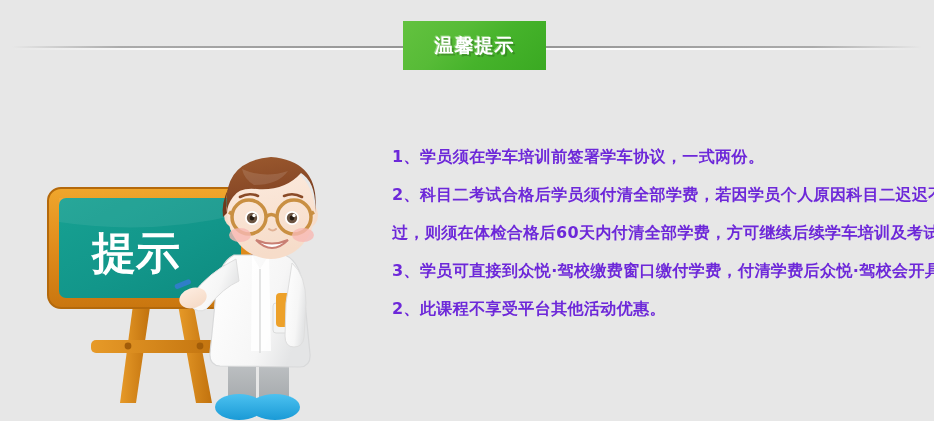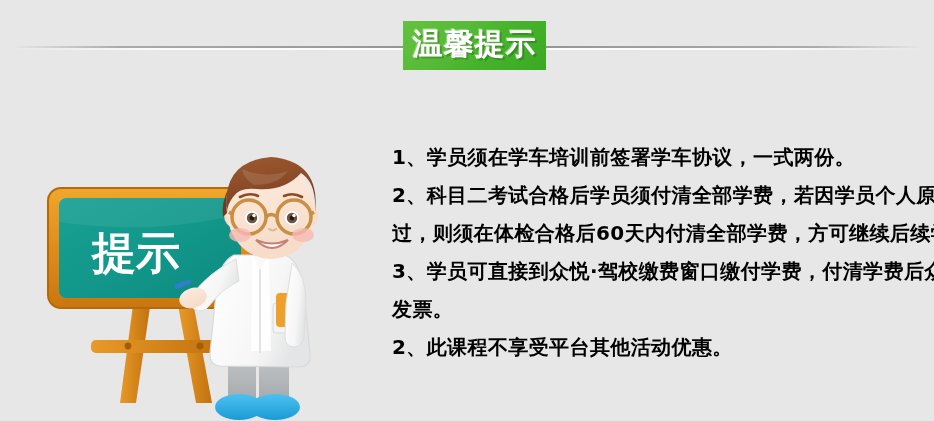--- a/index.html
+++ b/index.html
@@ -48,45 +48,45 @@
     left: 403px; top: 21px;
     width: 143px; height: 49px;
     background: linear-gradient(135deg, #63c23f 0%, #57bb37 35%, #46b32b 60%, #3aa922 100%);
     display: flex;
     align-items: center;
     justify-content: center;
     box-sizing: border-box;
   }
   .banner-text {
     color: #ffffff;
-    font-size: 30px;
+    font-size: 19px;
     font-weight: bold;
     letter-spacing: 1px;
     line-height: 1;
     text-shadow: 2px 2px 0 rgba(0,0,0,0.18), -1px -1px 0 rgba(255,255,255,0.35);
-    font-family: Liberation Mono, monospace;
+    font-family: Liberation Sans, sans-serif;
   }
 
   
   .illustration {
     position: absolute;
     left: 28px; top: 135px;
     width: 350px; height: 290px;
   }
   .illustration svg { display: block; }
 
   
   .notes {
     position: absolute;
     left: 392px; top: 138px;
     width: 542px;
   }
   .note-line {
-    color: #000000;
-    font-size: 20px;
+    color: #6d28d9;
+    font-size: 16px;
     font-weight: bold;
     line-height: 38px;
     white-space: nowrap;
     letter-spacing: 0.4px;
     font-family: "DejaVu Sans", "Liberation Sans", sans-serif;
   }
 </style>
 </head>
 <body>
 
@@ -218,15 +218,14 @@
       <path d="M228 105 q16 16 32 0 q-16 7 -32 0 z" fill="#ffffff" stroke="#c97f73" stroke-width="2"></path>
     </g>
   </svg>
 </div>
 
 <div class="notes">
   <div class="note-line">1、学员须在学车培训前签署学车协议，一式两份。</div>
   <div class="note-line">2、科目二考试合格后学员须付清全部学费，若因学员个人原因科目二迟迟不通</div>
   <div class="note-line">过，则须在体检合格后60天内付清全部学费，方可继续后续学车培训及考试。</div>
   <div class="note-line">3、学员可直接到众悦·驾校缴费窗口缴付学费，付清学费后众悦·驾校会开具</div>
-  <div class="note-line">发票。</div>
   <div class="note-line">2、此课程不享受平台其他活动优惠。</div>
 </div>
 
 </body></html>

